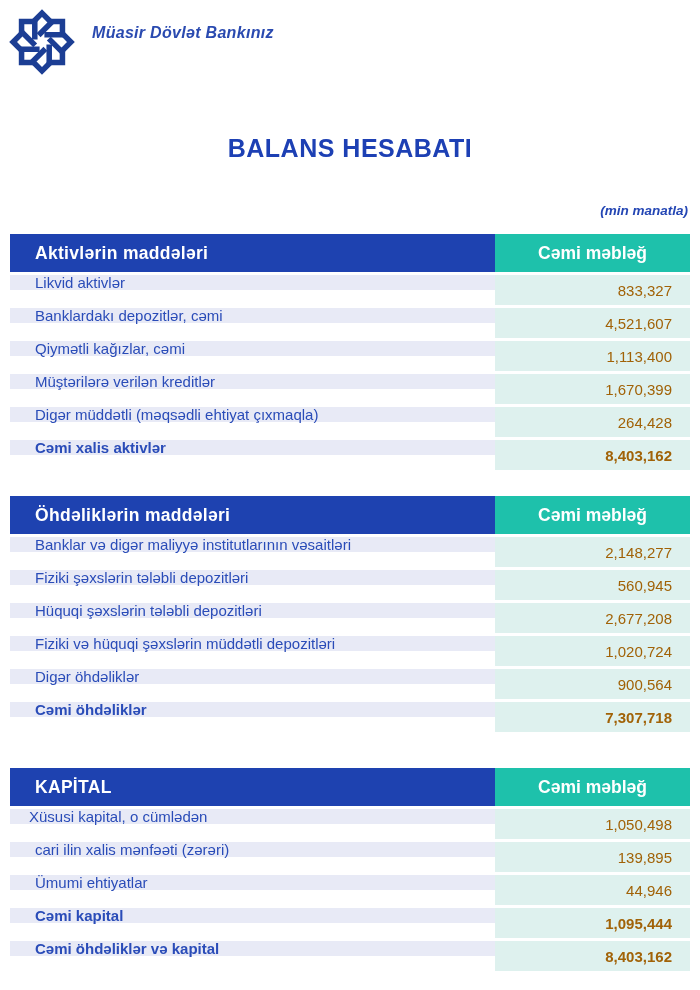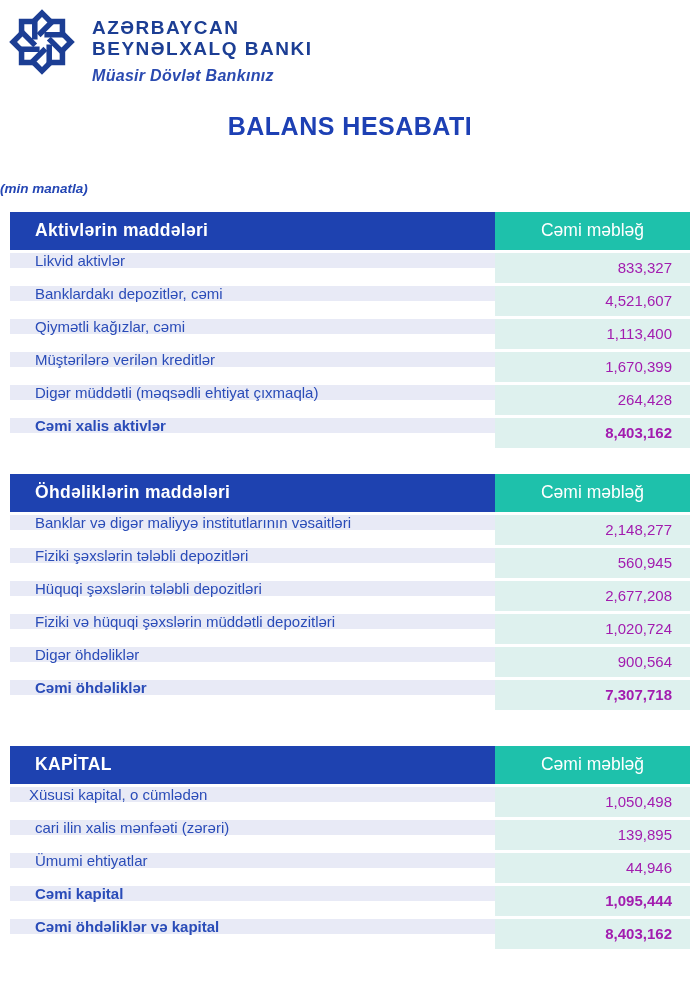--- a/index.html
+++ b/index.html
@@ -17,50 +17,50 @@
     color:#1c3e94; font-weight:bold; font-size:19px;
     letter-spacing:1.5px; line-height:1.13; white-space:pre-line;
   }
   .brand-tagline {
     margin-top:7px; color:#2a4ab0; font-style:italic; font-weight:600;
     font-size:16px; letter-spacing:0.3px;
   }
 
   
   .page-title {
-    margin-top:27px; text-align:center; color:#1d40b4;
+    margin-top:58px; text-align:center; color:#1d40b4;
     font-weight:bold; font-size:25px; letter-spacing:0.5px;
   }
   .unit-note {
-    margin-top:40px; padding-right:12px;
+    margin-top:40px; text-align:right; padding-right:12px;
     color:#2446b4; font-style:italic; font-weight:600; font-size:13.5px;
   }
 
   
   .bal-table { margin:16px 10px 0 10px; }
   .bal-table + .bal-table { margin-top:26px;text-align:right; }
   .bal-table.t3 { margin-top:36px; }
 
   .t-row { display:flex; margin-bottom:3px; }
   .cell { display:flex; align-items:center; box-sizing:border-box; }
   .cell.label {
     flex:1; background:#e8eaf6; padding-left:25px; height:15px;
     color:#2a4cb8; font-size:15px;
   }
   .cell.value {
     width:195px; background:#def1ee; justify-content:flex-end;
-    padding-right:18px; height:30px; color:#a21caf; font-size:15px;
+    padding-right:18px; height:30px; color:#a16207; font-size:15px;
   }
   .t-head .cell.label {
     background:#1e42b0; color:#ffffff; height:38px; font-size:17.5px;
     font-weight:600; letter-spacing:0.3px;
   }
   .t-head .cell.value {
     background:#1ec1ab; color:#ffffff; height:38px; font-size:17.5px;
-    font-weight:400; justify-content:center; padding-right:0;
+    font-weight:700; justify-content:center; padding-right:0;
   }
   .t-row.total .cell { font-weight:700; }
   .indent .cell.label { padding-left:19px; }
 </style>
 </head>
 <body>
 
 <div class="brand">
   <div class="brand-logo">
     <svg viewBox="-40 -40 80 80" width="68" height="68" aria-hidden="true">
@@ -70,21 +70,20 @@
         <path d="M -11 -23 L 0 -34 L 11 -23 L -4 -8" transform="rotate(90)"></path>
         <path d="M -11 -23 L 0 -34 L 11 -23 L -4 -8" transform="rotate(135)"></path>
         <path d="M -11 -23 L 0 -34 L 11 -23 L -4 -8" transform="rotate(180)"></path>
         <path d="M -11 -23 L 0 -34 L 11 -23 L -4 -8" transform="rotate(225)"></path>
         <path d="M -11 -23 L 0 -34 L 11 -23 L -4 -8" transform="rotate(270)"></path>
         <path d="M -11 -23 L 0 -34 L 11 -23 L -4 -8" transform="rotate(315)"></path>
       </g>
     </svg>
   </div>
   <div class="brand-text">
-    <div class="brand-name"><span>AZƏRBAYCAN</span><br><span>BEYNƏLXALQ BANKI</span></div>
     <div class="brand-tagline">Müasir Dövlət Bankınız</div>
   </div>
 </div>
 
 <div class="page-title">BALANS HESABATI</div>
 
 <div class="unit-note">(min manatla)</div>
 
 <div class="bal-table t1">
   <div class="t-row t-head">

